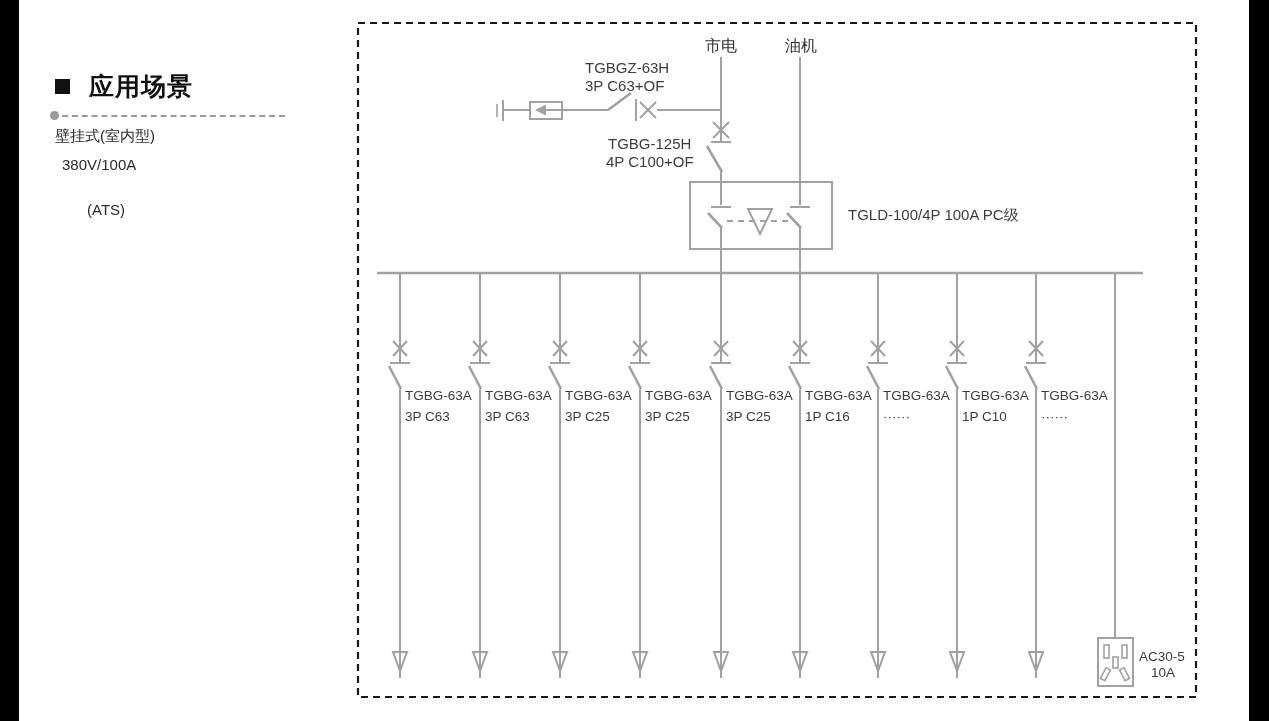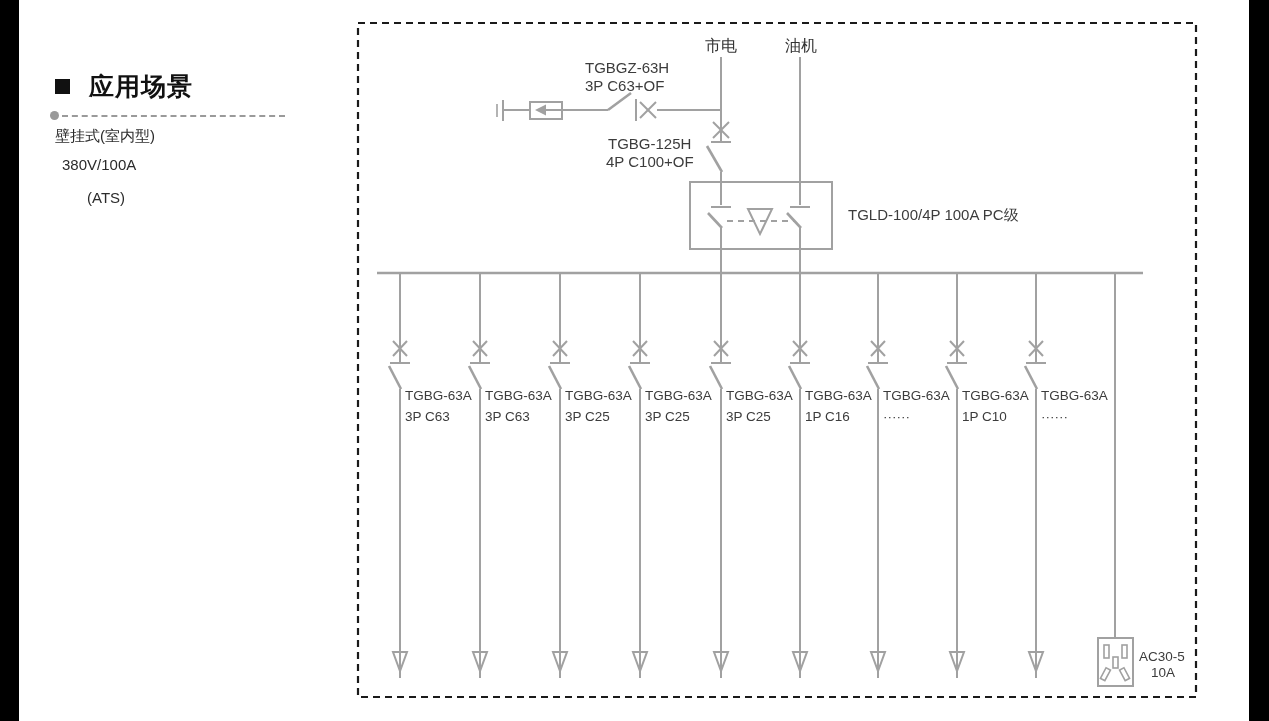--- a/index.html
+++ b/index.html
@@ -13,21 +13,21 @@
   .panel{position:absolute;left:0;top:0;width:340px;height:721px}
   .heading{position:absolute;left:55px;top:70px;display:flex;align-items:center;gap:19px;
            font-size:25px;font-weight:bold;color:#111;letter-spacing:1px}
   .sq{width:15px;height:15px;background:#111;display:inline-block}
   .sep{position:absolute;left:50px;top:111px;width:235px;display:flex;align-items:center}
   .sep .dot{width:9px;height:9px;border-radius:50%;background:#9a9a9a}
   .sep .dash{flex:1;border-top:2px dashed #9a9a9a;margin-left:3px}
   .pitem{position:absolute;font-size:15px;color:#2b2b2b;white-space:nowrap}
   .pitem.i0{left:55px;top:127px}
   .pitem.i1{left:62px;top:156px}
-  .pitem.i2{left:87px;top:189px}
+  .pitem.i2{left:87px;top:201px}
 
   
   svg.diagram{position:absolute;left:0;top:0}
   svg line,svg polygon,svg rect{stroke:#a1a1a1;stroke-width:2;fill:none}
   svg .thin{stroke-width:1.6}
   svg .thick{stroke-width:2.6}
   svg .filled{fill:#a1a1a1;stroke:none}
   svg rect.border{stroke:#1a1a1a;stroke-width:2.2;stroke-dasharray:7 5}
   svg line.link{stroke-dasharray:6 5}
   svg text{fill:#3c3c3c;font-family:"Liberation Sans",sans-serif;font-size:13.5px;stroke:none}

